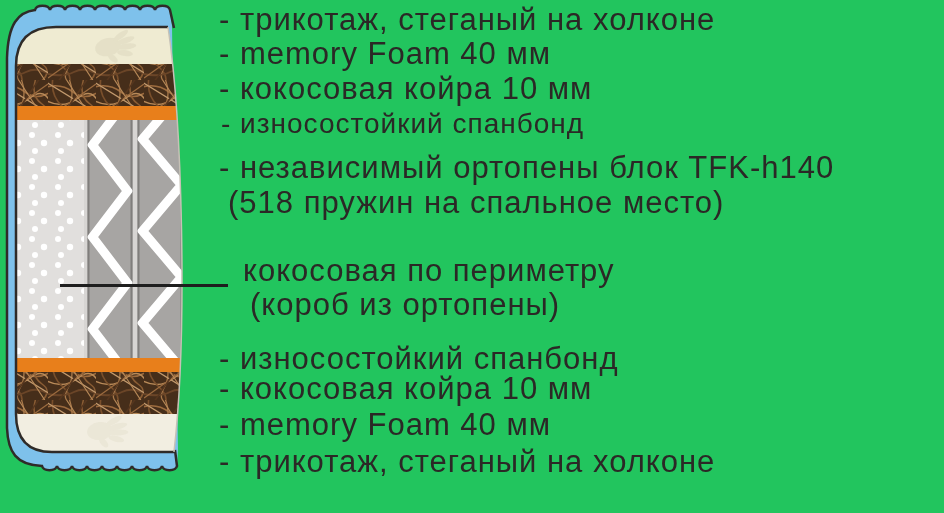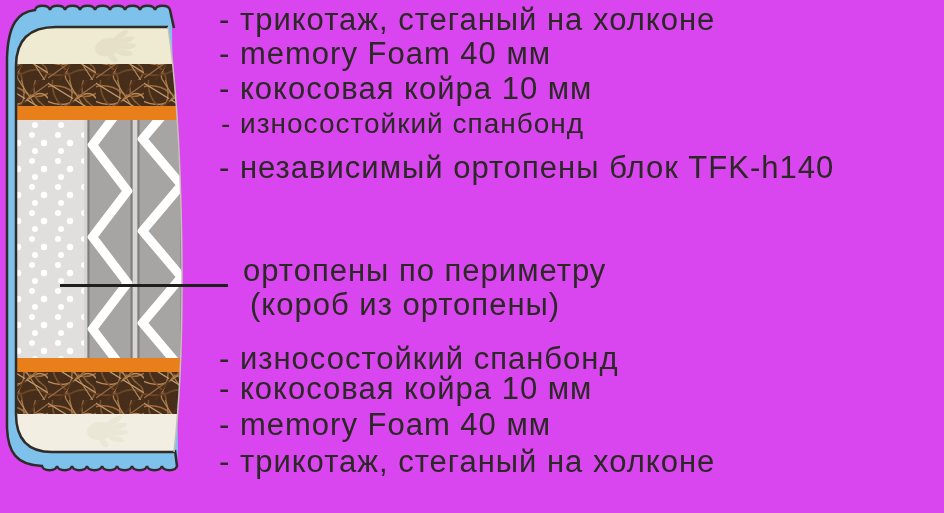--- a/index.html
+++ b/index.html
@@ -1,17 +1,17 @@
 <!DOCTYPE html>
 <html><head>
 <meta charset="utf-8">
 <style>
   html,body{margin:0;padding:0;background:#ffffff;}
   #stage{
-    position:relative;width:944px;height:513px;overflow:hidden;background:#d946ef;
+    position:relative;width:944px;height:513px;overflow:hidden;background:#22c55e;
     font-family:"Liberation Sans",sans-serif;color:#2b2826;
   }
   .label{
     position:absolute;white-space:nowrap;
     font-size:31px;line-height:34px;letter-spacing:1px;color:#2b2826;
   }
   .small{font-size:28px;}
   
   .l1 {top:3px;  left:219px;}
   .l2 {top:37px; left:219px;}
@@ -140,22 +140,23 @@
   </svg>
 
   <div id="pointer-line"></div>
 
   <div class="label l1">- трикотаж, стеганый на холконе</div>
   <div class="label l2">- memory Foam 40 мм</div>
   <div class="label l3">- кокосовая койра 10 мм</div>
   <div class="label l4 small">- износостойкий спанбонд</div>
 
   <div class="label l5">- независимый ортопены блок TFK-h140</div>
+  <div class="label l6">(518 пружин на спальное место)</div>
 
-  <div class="label l7">ортопены по периметру</div>
+  <div class="label l7">кокосовая по периметру</div>
   <div class="label l8">(короб из ортопены)</div>
 
   <div class="label l9">- износостойкий спанбонд</div>
   <div class="label l10">- кокосовая койра 10 мм</div>
   <div class="label l11">- memory Foam 40 мм</div>
   <div class="label l12">- трикотаж, стеганый на холконе</div>
 
 </div>
 
 </body></html>

